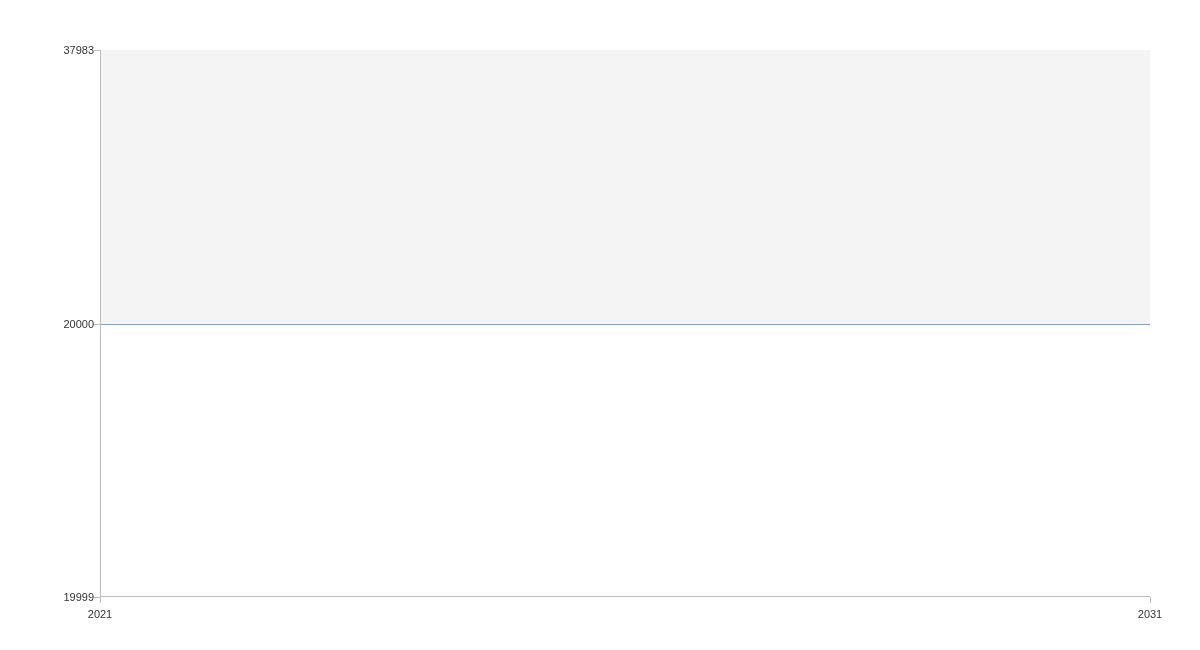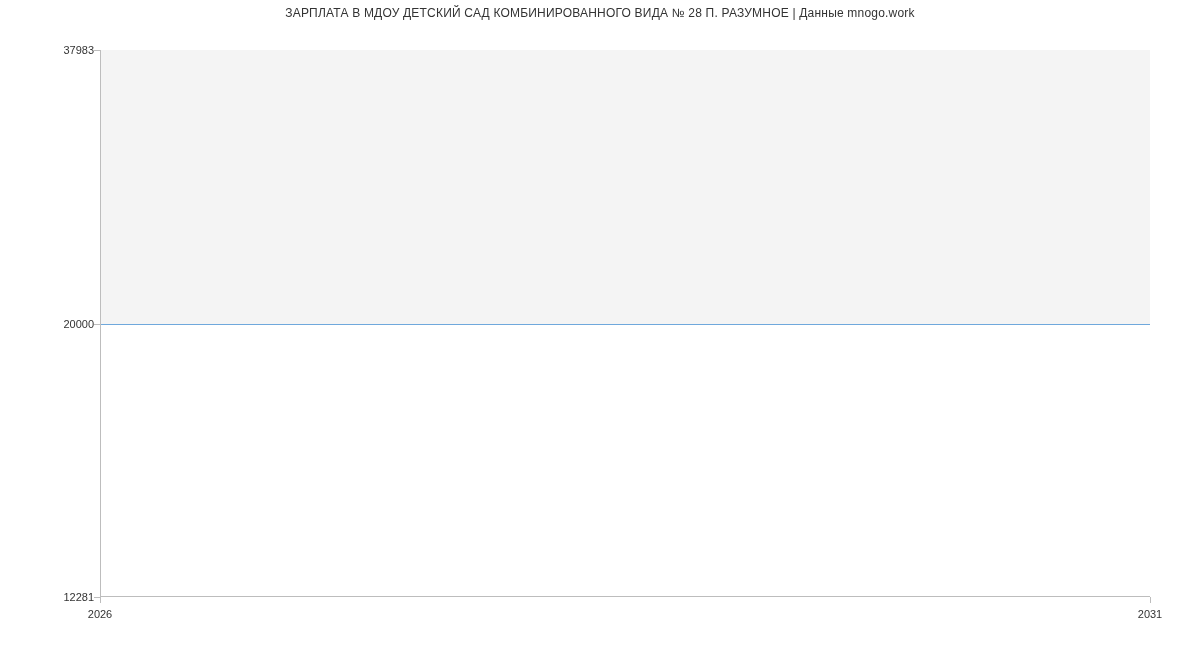--- a/index.html
+++ b/index.html
@@ -113,37 +113,36 @@
     transform: translateX(-50%);
   }
   .xlabel.left  { left: 100px; }
   .xlabel.right { left: 1150px; }
 </style>
 </head>
 <body>
 
 <div class="chart-wrap">
 
-  <div class="title">ЗАРПЛАТА В МДОУ ДЕТСКИЙ САД КОМБИНИРОВАННОГО ВИДА № 28 П. РАЗУМНОЕ | Данные mnogo.work</div>
 
   <div class="plot">
     <div class="band"></div>
     <div class="data-line"></div>
 
     <div class="axis-left"></div>
     <div class="axis-bottom"></div>
 
     <div class="ytick top"></div>
     <div class="ytick mid"></div>
     <div class="ytick bot"></div>
 
     <div class="xtick left"></div>
     <div class="xtick right"></div>
   </div>
 
   <div class="ylabel top">37983</div>
   <div class="ylabel mid">20000</div>
-  <div class="ylabel bot">12281</div>
+  <div class="ylabel bot">19999</div>
 
-  <div class="xlabel left">2026</div>
+  <div class="xlabel left">2021</div>
   <div class="xlabel right">2031</div>
 
 </div>
 
 </body></html>

